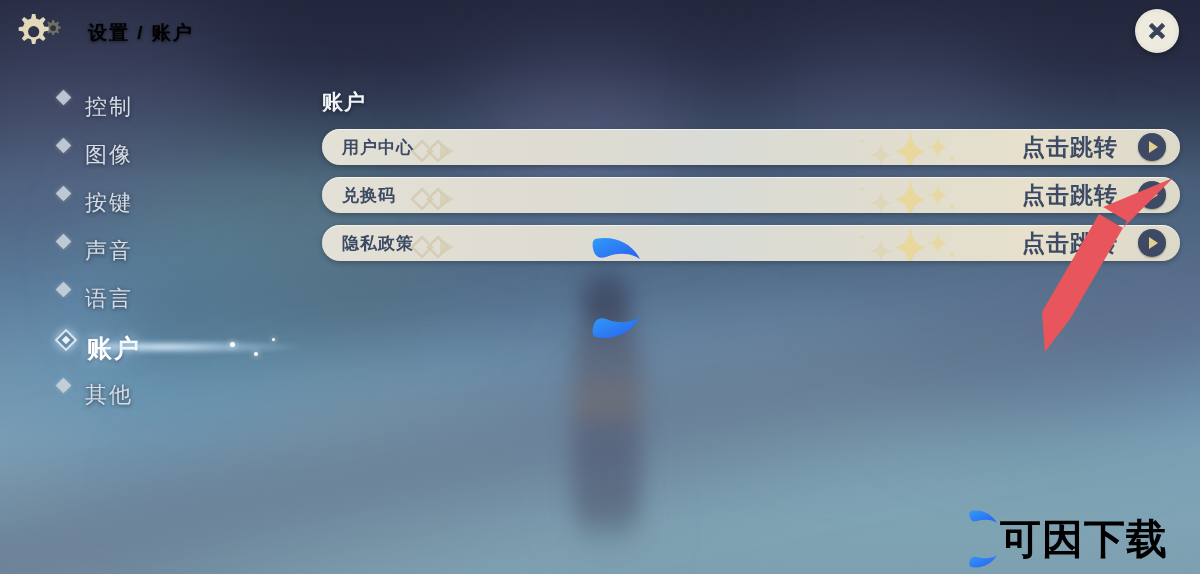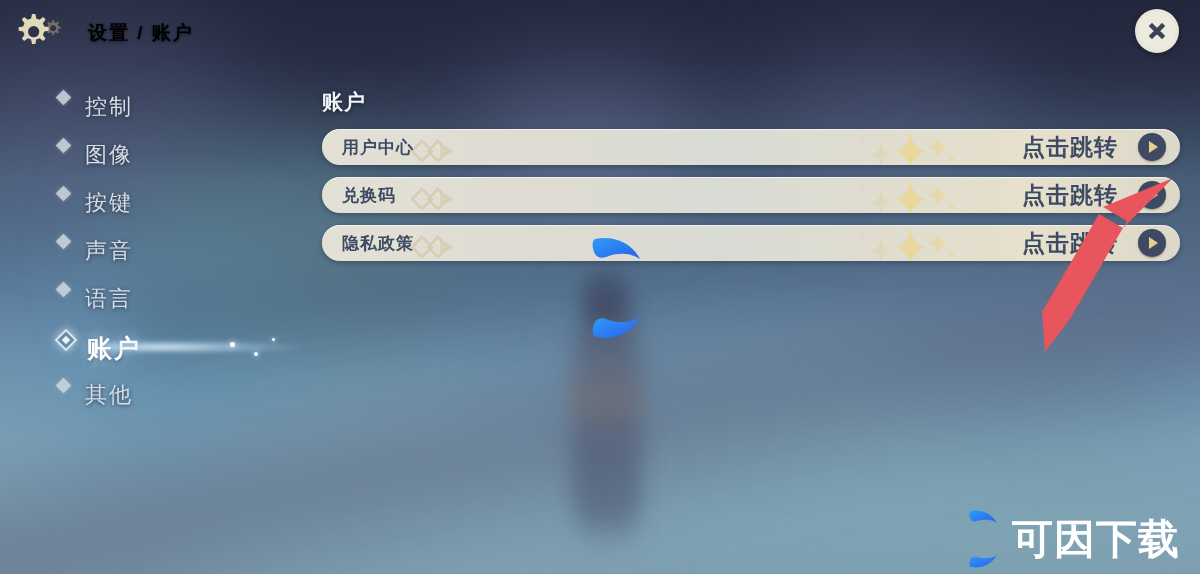--- a/index.html
+++ b/index.html
@@ -325,24 +325,23 @@
   .wm-corner {
     position: absolute;
     left: 944px;
     top: 508px;
     display: flex;
     align-items: center;
     z-index: 30;
     pointer-events: none;
   }
   .wm-corner-text {
-    margin-left: 12px;
     font-size: 41px;
     font-weight: bold;
-    color: #ffffff;
+    color: #000000;
     letter-spacing: 1px;
     line-height: 1;
   }
 </style>
 </head>
 <body>
 
 <div id="app">
 
   <div class="bg-layer bg-base">

